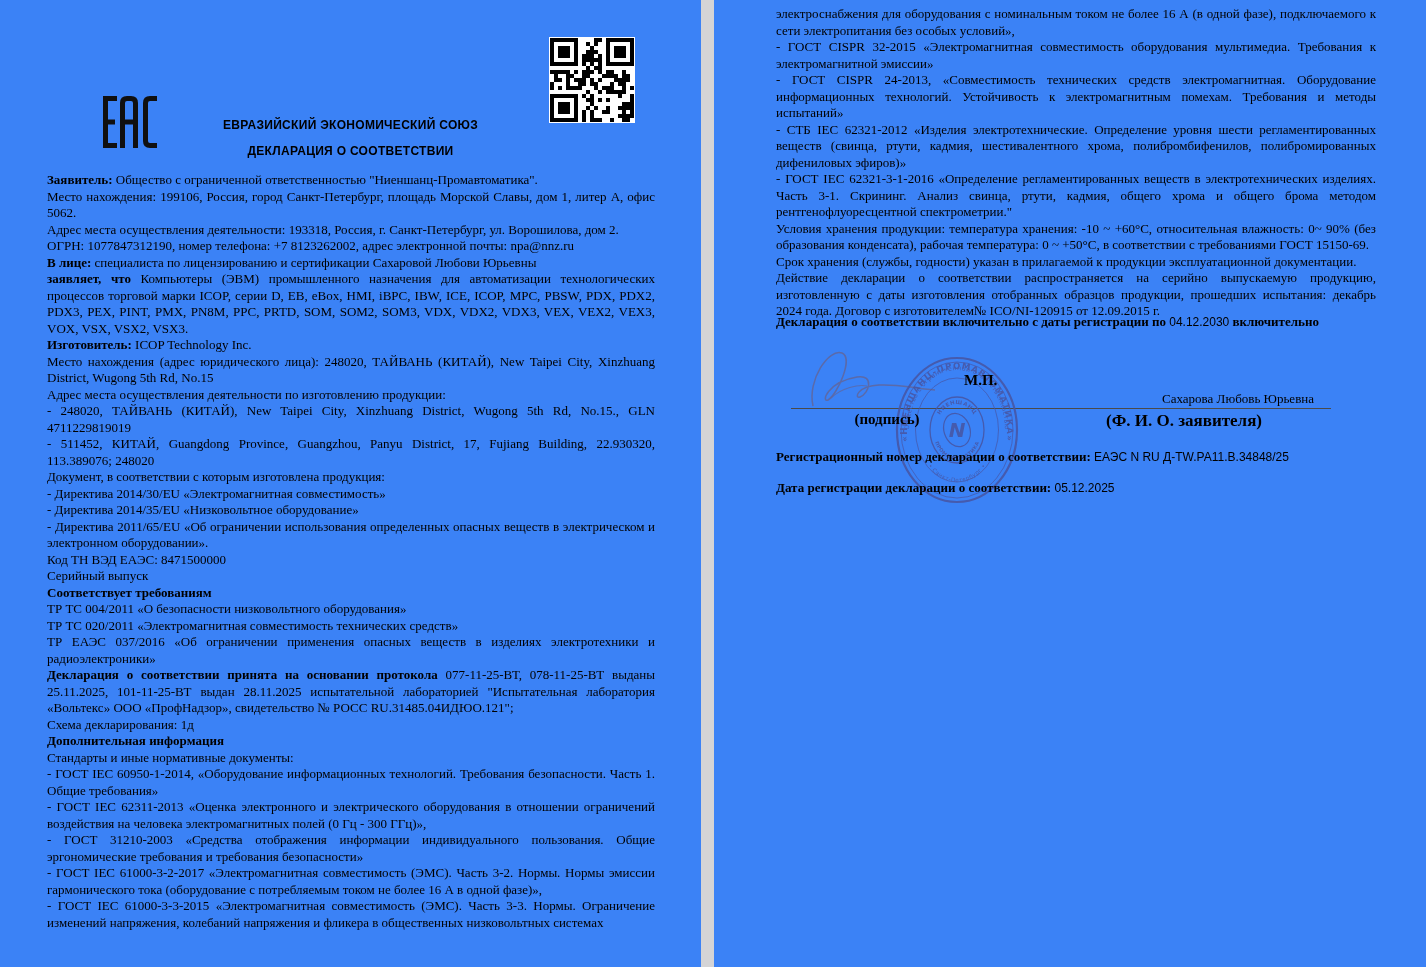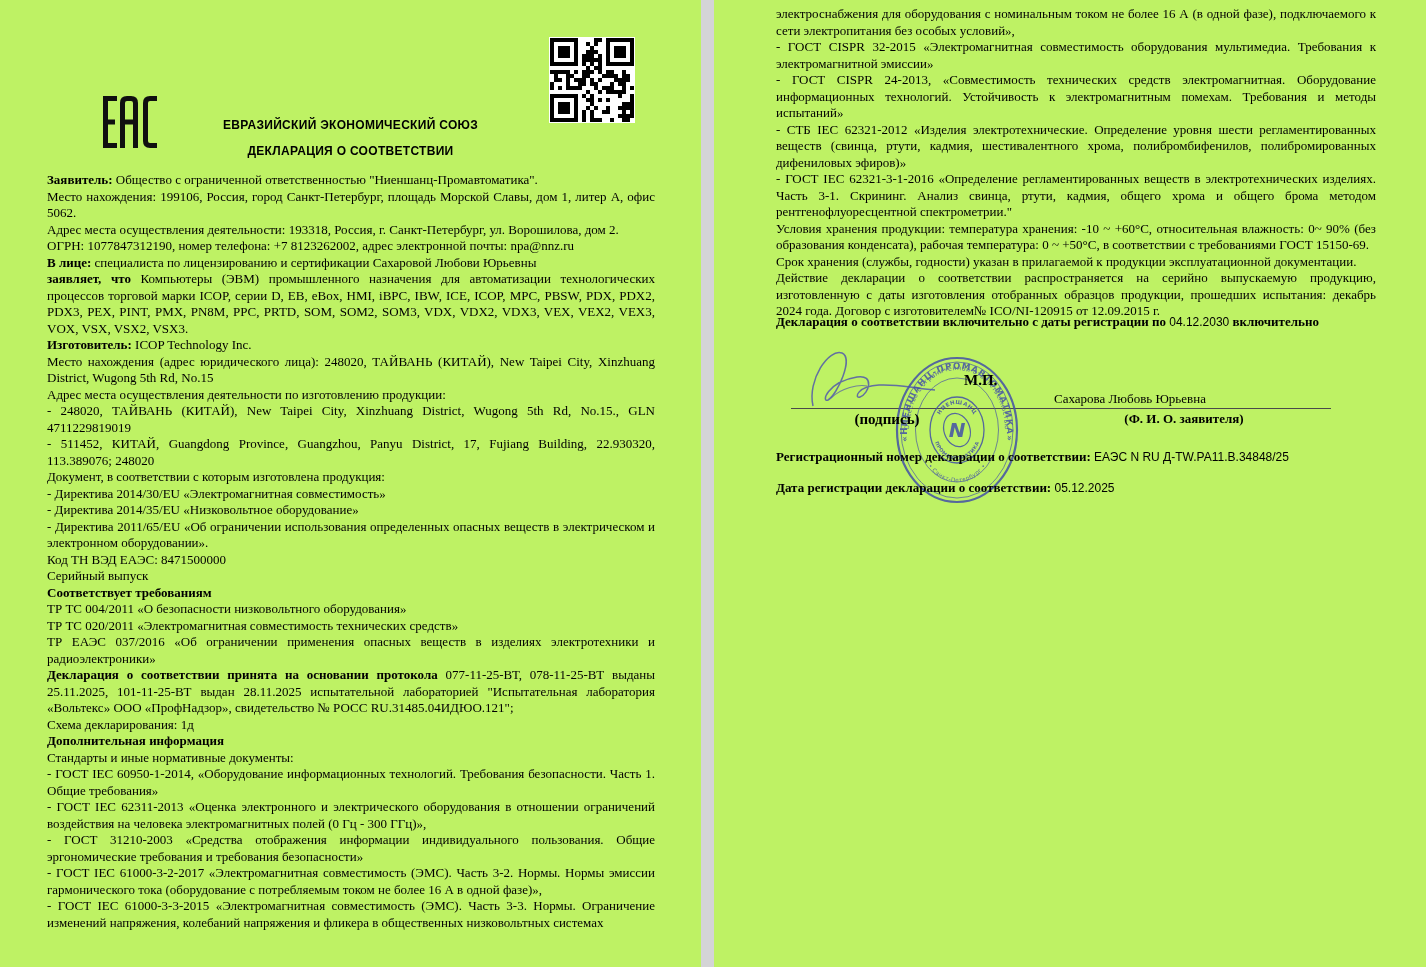--- a/index.html
+++ b/index.html
@@ -1,41 +1,41 @@
 <!DOCTYPE html>
 <html><head>
 <meta charset="utf-8">
 <style>
   html,body{margin:0;padding:0;}
   body{
     width:1426px;height:967px;background:#ffffff;position:relative;overflow:hidden;
     font-family:"Liberation Serif",serif;color:#000;
   }
-  .page{position:absolute;top:0;height:967px;background:#bef264;}
+  .page{position:absolute;top:0;height:967px;background:#3b82f6;}
   #page1{left:0;width:701px;}
   #page2{left:714px;width:712px;}
   #page-gap{position:absolute;top:0;left:701px;width:13px;height:967px;}
   .body-text{position:absolute;}
   .body-text p{margin:0;font-size:13px;line-height:16.5px;text-align:justify;}
   .b{font-weight:bold;}
   .sans{font-family:"Liberation Sans",sans-serif;font-size:12px;}
   #doc-title{position:absolute;left:0;top:112px;width:701px;text-align:center;
     font-family:"Liberation Sans",sans-serif;font-weight:bold;font-size:12px;
     line-height:26px;letter-spacing:0.3px;}
   #eac-logo{position:absolute;left:103px;top:96px;}
   #qr-code{position:absolute;left:549px;top:37px;}
   
   .abs{position:absolute;}
   #validity-line{left:62px;top:314px;width:600px;}
   #reg-number-line{left:62px;top:449px;width:620px;}
   #reg-date-line{left:62px;top:480px;width:620px;}
   #sig-rule{left:77px;top:408px;width:540px;border-top:1.6px solid #4a4a4a;height:0;}
   #sign-caption{left:118px;top:411px;width:110px;text-align:center;font-weight:bold;font-size:15px;}
-  #fio-name{left:340px;top:390.5px;width:260px;text-align:left;font-size:13px;}
-  #fio-caption{left:340px;top:411px;width:260px;text-align:center;font-weight:bold;font-size:13px;}
+  #fio-name{left:340px;top:390.5px;width:260px;text-align:right;font-size:13px;}
+  #fio-caption{left:340px;top:411px;width:260px;text-align:center;font-weight:bold;font-size:17px;}
   #mp-label{left:250px;top:372px;font-weight:bold;font-size:15px;}
   #stamp{left:180px;top:355px;opacity:0.88;}
   #signature-stroke{left:93px;top:340px;}
   svg text, svg textPath{font-family:"DejaVu Sans",sans-serif;}
 </style>
 </head>
 <body>
 
 <div class="page" id="page1">
 

